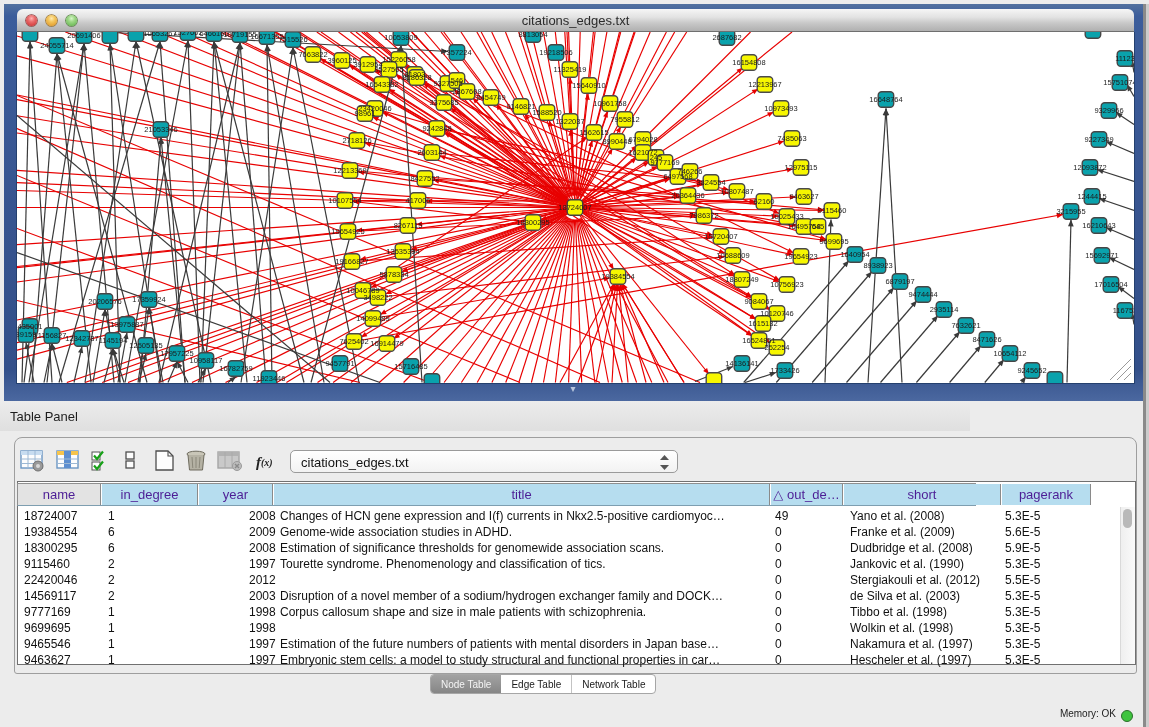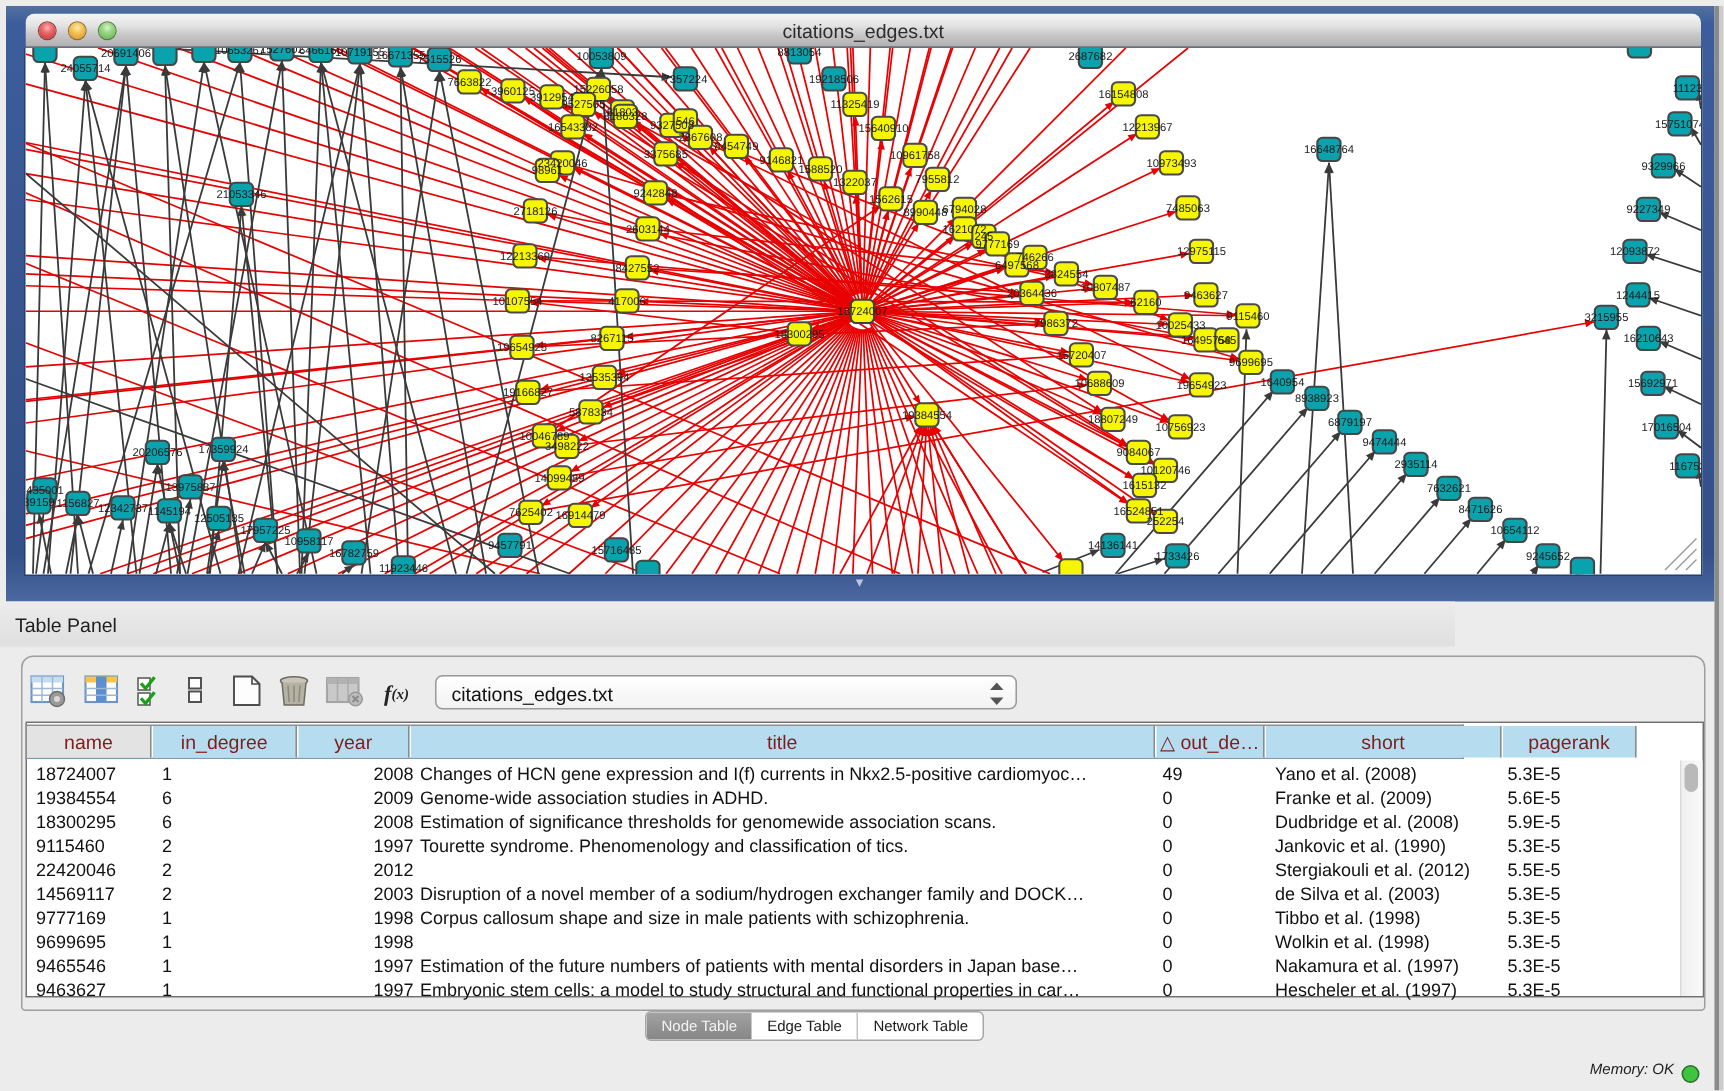--- a/index.html
+++ b/index.html
@@ -36,21 +36,21 @@
   background:#ececec; }
 #toolbar { position:absolute; left:14px; top:437px; width:1123px; height:44px; }
 #dropdown { position:absolute; left:290px; top:450px; width:388px; height:23px;
   border:1px solid #9a9a9a; border-radius:5px;
   background:linear-gradient(180deg,#ffffff,#f2f2f2); }
 #dropdown .dt { position:absolute; left:10px; top:4px; font-size:13px; color:#111; }
 
 #viewport { position:absolute; left:17px; top:481px; width:1119px; height:184px;
   border:1px solid #707070; background:#ffffff; }
 #thead { position:absolute; left:17px; top:483px; width:959px; height:23px;
-  border:1px solid #8f8f8f; border-bottom:1px solid #7e9eb0; font-size:13px; color:#7f1d1d; }
+  border:1px solid #8f8f8f; border-bottom:1px solid #7e9eb0; font-size:13px; color:#4c1d95; }
 #thead span { position:absolute; top:0; height:21px; line-height:21px; text-align:center;
   background:#b6ddef; border-right:1px solid #8a8a8a; }
 #thead .gray { background:#e3e3e3; }
 #tbody { position:absolute; left:18px; top:508px; width:1100px; height:159px;
   font-size:12px; color:#111; }
 .tr { position:relative; height:16px; line-height:16px; white-space:nowrap; }
 .tr span { position:absolute; top:0; }
 .c0 { left:6px; } .c1 { left:90px; } .c2 { left:187px;margin-left:44px; } .c3 { left:262px; }
 .c4 { left:757px; } .c5 { left:832px; } .c6 { left:987px; }
 
@@ -59,21 +59,21 @@
 #sbthumb { position:absolute; left:1123px; top:509px; width:9px; height:19px;
   border-radius:4.5px; background:#b9b9b9; }
 
 #tabs { position:absolute; left:430px; top:674px; height:20px; display:flex;
   border:1px solid #a6a6a6; border-radius:4px; overflow:hidden; font-size:10px;
   background:#ffffff; }
 #tabs .seg { padding:0 10px; line-height:19px; color:#1b1b1b; }
 #tabs .sel { background:linear-gradient(180deg,#a2a2a2,#868686); color:#f4f4f4; }
 #tabs .d { width:1px; background:#c3c3c3; }
 
-#mem { position:absolute; left:0; top:708px; width:1116px; text-align:right; font-size:10px; color:#222;font-style:italic; }
+#mem { position:absolute; left:0; top:708px; width:1116px; text-align:right; font-size:10px; color:#222; }
 #memdot { position:absolute; left:1121px; top:710px; width:12px; height:12px; border-radius:50%;
   background:#3ec43e; border:1px solid #2b6e2b; }
 </style></head>
 <body>
 <div id="root">
   <div id="desk"></div>
   <div id="titlebar">
       <div class="tl" id="tl1"></div>
       <div class="tl" id="tl2"></div>
       <div class="tl" id="tl3"></div>

